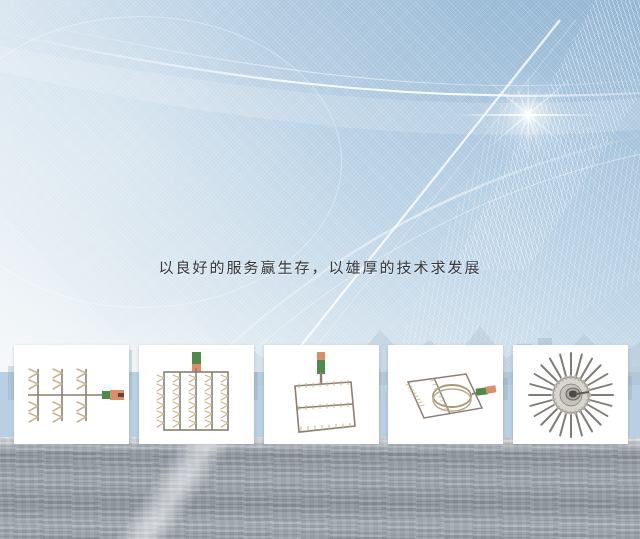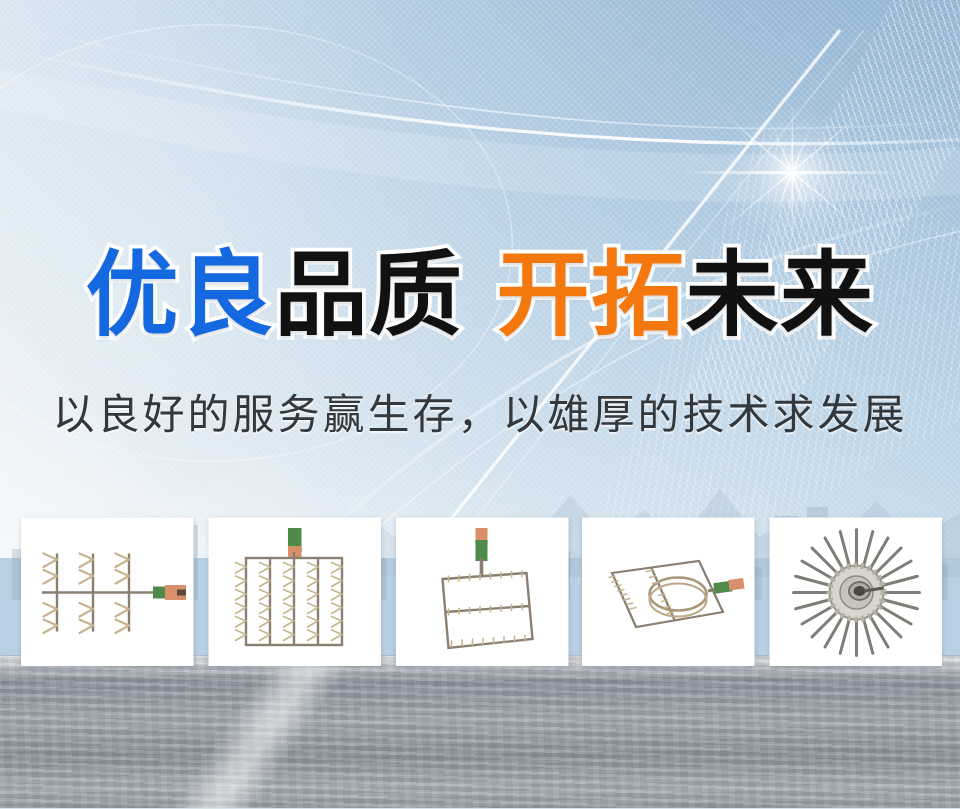--- a/index.html
+++ b/index.html
@@ -123,21 +123,21 @@
   }
   .hl-blue{color:#1569e0;}
   .hl-dark{color:#111111;}
   .hl-orange{color:#f5780f;}
   .hl-gap{display:inline-block;width:22px;-webkit-text-stroke:0;}
 
   
   .subtitle{
     position:absolute;left:0;top:259px;width:640px;
     text-align:center;
-    font-size:28px;line-height:1.3;
+    font-size:15px;line-height:1.3;
     color:#33383d;
     letter-spacing:2px;
     white-space:nowrap;
     font-family:"DejaVu Sans","Liberation Sans",sans-serif;
     text-shadow:0 1px 1px rgba(255,255,255,.7);
   }
 
   
   .cards{
     position:absolute;left:14px;top:345px;width:614px;height:99px;
@@ -248,23 +248,20 @@
     </g>
   </svg>
 
   <div class="ground">
     <div class="ground-edge"></div>
     <div class="ground-hilite"></div>
     <div class="ground-tex"></div>
     <div class="ground-streak"></div>
   </div>
 
-  <div class="headline">
-    <span class="hl-blue">优良</span><span class="hl-dark">品质</span><span class="hl-gap"></span><span class="hl-orange">开拓</span><span class="hl-dark">未来</span>
-  </div>
 
   <div class="subtitle">以良好的服务赢生存，以雄厚的技术求发展</div>
 
   <div class="cards">
 
     <div class="card">
       <svg width="108" height="88" viewBox="0 0 108 88">
         <g stroke="#8a7f70" stroke-width="1.6" fill="none">
           <line x1="10" y1="44" x2="86" y2="44"></line>
           <line x1="20" y1="18" x2="20" y2="70"></line>

